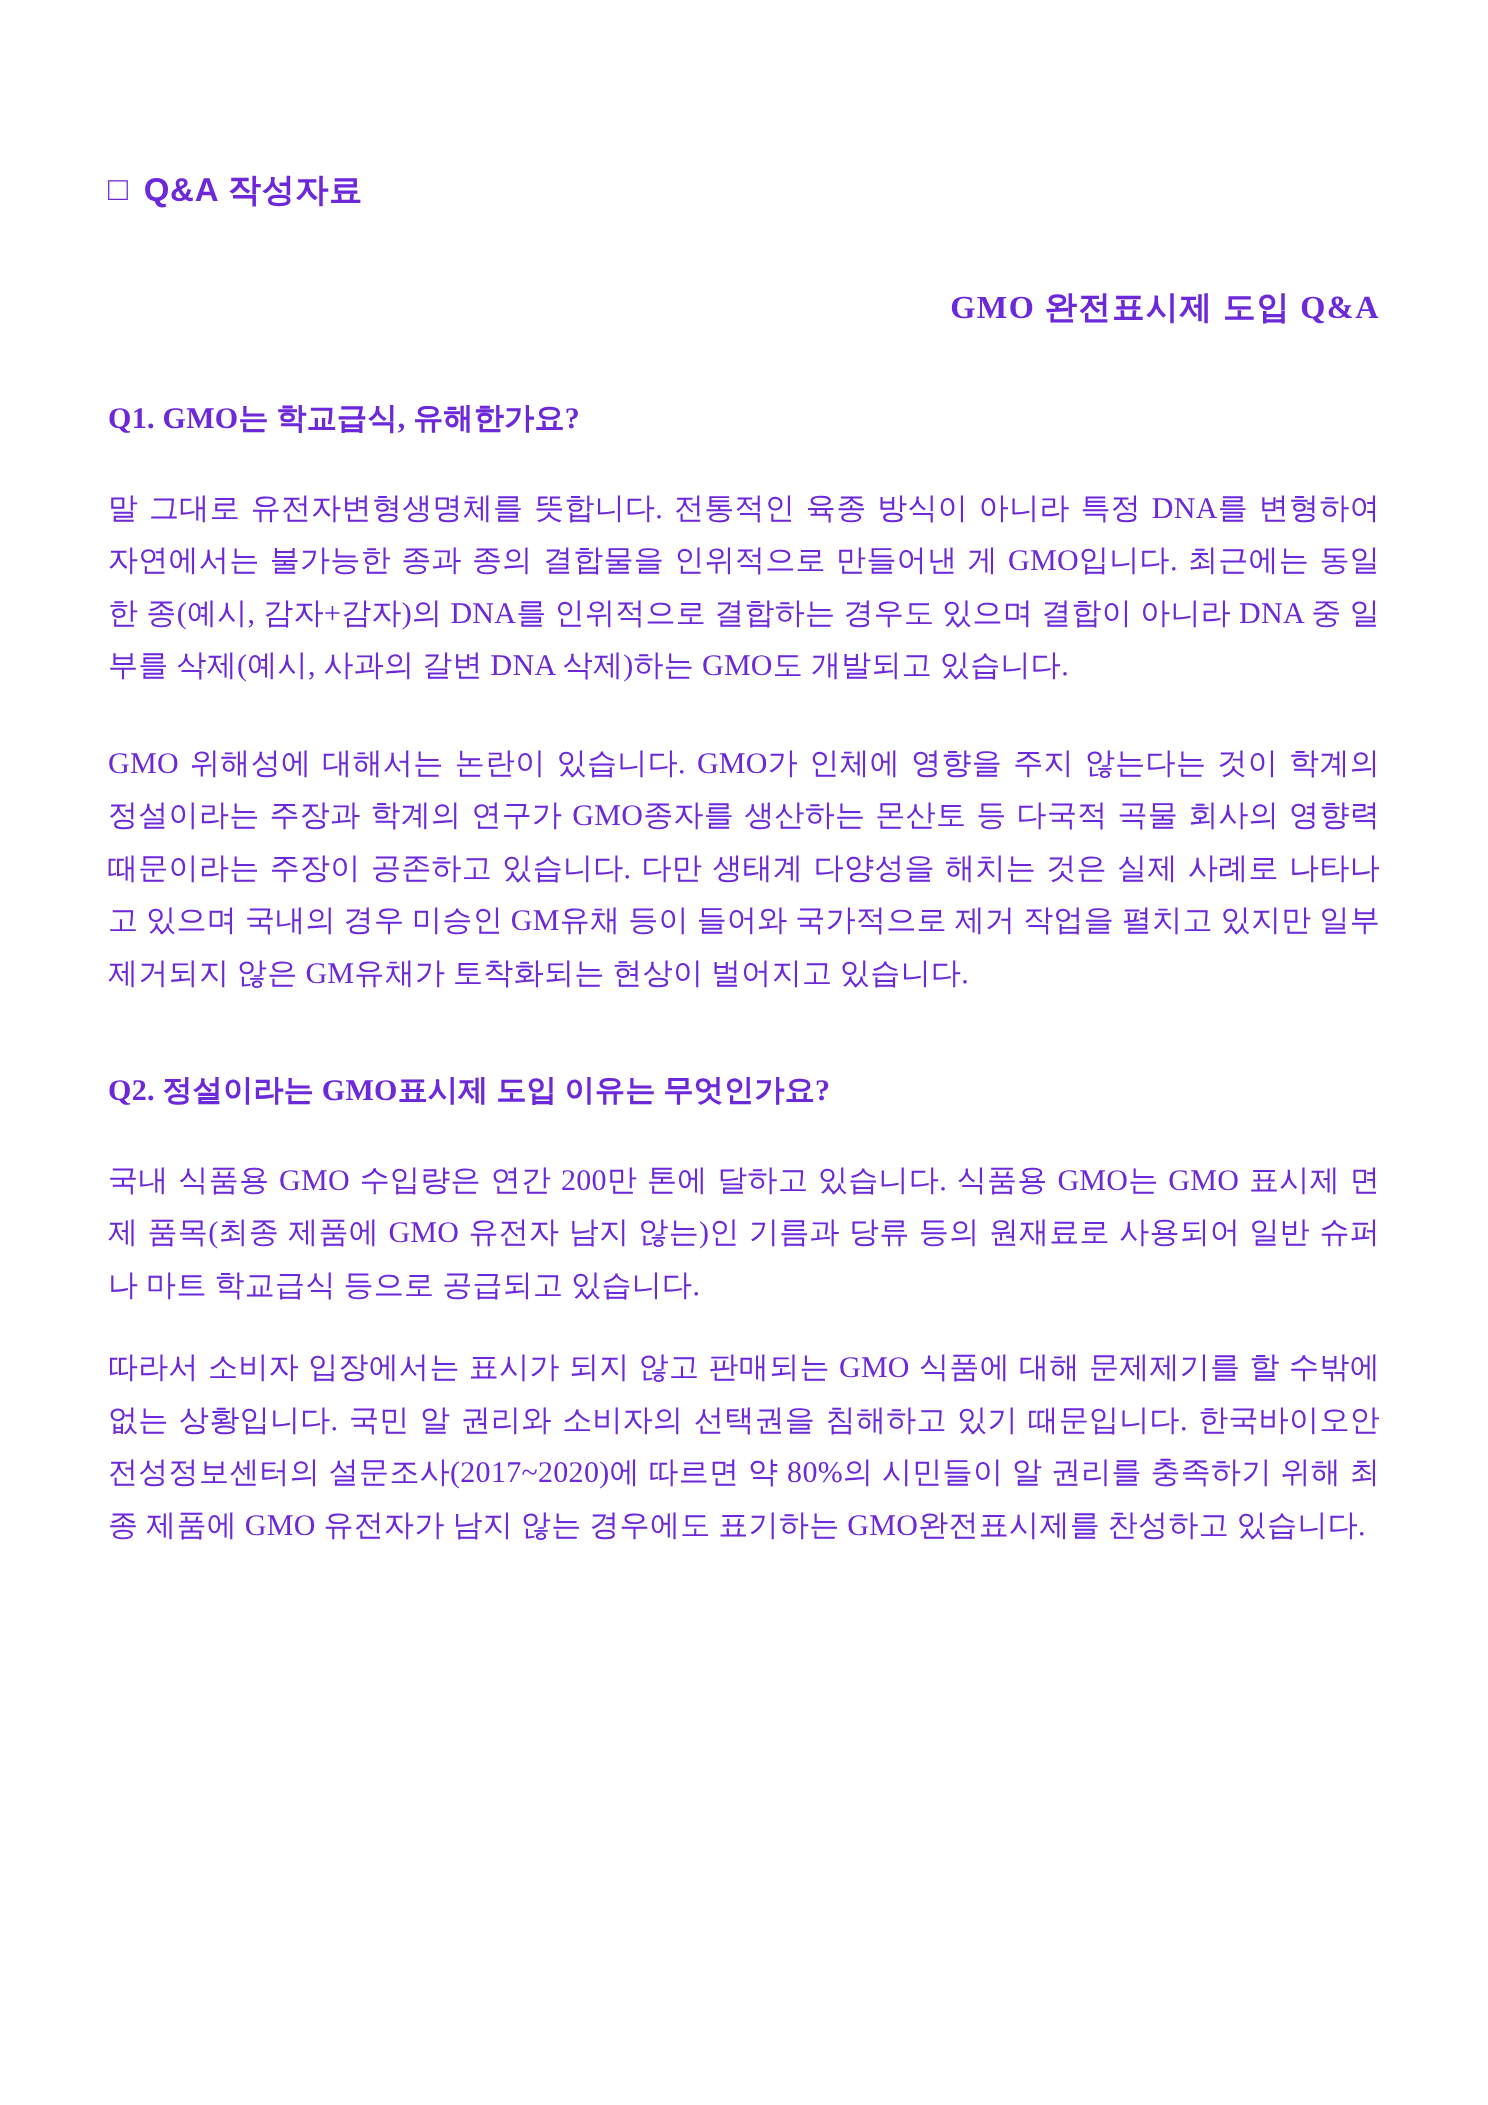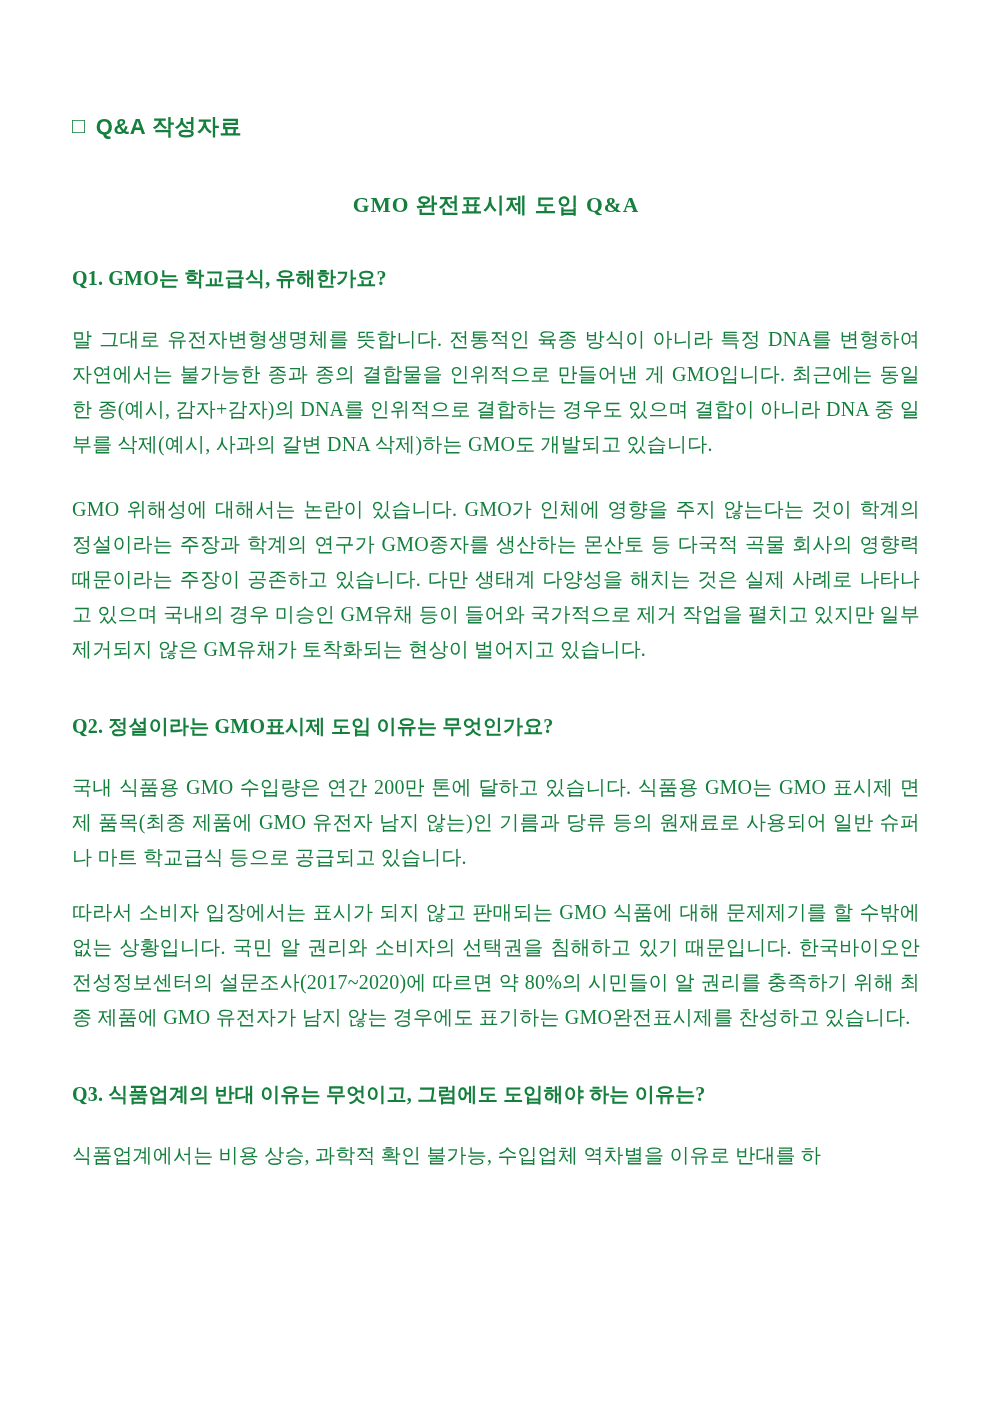--- a/index.html
+++ b/index.html
@@ -7,40 +7,40 @@
     padding: 0;
     background: #ffffff;
   }
   .page {
     position: relative;
     width: 992px;
     height: 1403px;
     box-sizing: border-box;
     padding: 112px 72px 0 72px;
     background: #ffffff;
-    color: #15803d;
+    color: #6d28d9;
     font-family: "Liberation Serif", "DejaVu Serif", serif;
     overflow: hidden;
   }
   .doc-header {
     font-family: "Liberation Sans", "DejaVu Sans", sans-serif;
     font-weight: 800;
     font-size: 22px;
     letter-spacing: 0.5px;
     white-space: nowrap;
   }
   .doc-header .marker {
     display: inline-block;
     margin-right: 10px;
     font-weight: 400;
     transform: translateY(-1px);
   }
   .doc-title {
     margin-top: 48px;
-    text-align: center;
+    text-align: right;
     font-size: 21.5px;
     font-weight: 700;
     letter-spacing: 1px;
   }
   .question {
     margin-top: 46px;
     font-size: 20px;
     font-weight: 700;
     letter-spacing: 0.2px;
   }
@@ -71,18 +71,14 @@
     <p class="para">말 그대로 유전자변형생명체를 뜻합니다. 전통적인 육종 방식이 아니라 특정 DNA를 변형하여 자연에서는 불가능한 종과 종의 결합물을 인위적으로 만들어낸 게 GMO입니다. 최근에는 동일한 종(예시, 감자+감자)의 DNA를 인위적으로 결합하는 경우도 있으며 결합이 아니라 DNA 중 일부를 삭제(예시, 사과의 갈변 DNA 삭제)하는 GMO도 개발되고 있습니다.</p>
     <p class="para">GMO 위해성에 대해서는 논란이 있습니다. GMO가 인체에 영향을 주지 않는다는 것이 학계의 정설이라는 주장과 학계의 연구가 GMO종자를 생산하는 몬산토 등 다국적 곡물 회사의 영향력 때문이라는 주장이 공존하고 있습니다. 다만 생태계 다양성을 해치는 것은 실제 사례로 나타나고 있으며 국내의 경우 미승인 GM유채 등이 들어와 국가적으로 제거 작업을 펼치고 있지만 일부 제거되지 않은 GM유채가 토착화되는 현상이 벌어지고 있습니다.</p>
   </div>
 
   <div class="section">
     <div class="question">Q2. 정설이라는 GMO표시제 도입 이유는 무엇인가요?</div>
     <p class="para">국내 식품용 GMO 수입량은 연간 200만 톤에 달하고 있습니다. 식품용 GMO는 GMO 표시제 면제 품목(최종 제품에 GMO 유전자 남지 않는)인 기름과 당류 등의 원재료로 사용되어 일반 슈퍼나 마트 학교급식 등으로 공급되고 있습니다.</p>
     <p class="para flow">따라서 소비자 입장에서는 표시가 되지 않고 판매되는 GMO 식품에 대해 문제제기를 할 수밖에 없는 상황입니다. 국민 알 권리와 소비자의 선택권을 침해하고 있기 때문입니다. 한국바이오안전성정보센터의 설문조사(2017~2020)에 따르면 약 80%의 시민들이 알 권리를 충족하기 위해 최종 제품에 GMO 유전자가 남지 않는 경우에도 표기하는 GMO완전표시제를 찬성하고 있습니다.</p>
   </div>
 
-  <div class="section">
-    <div class="question">Q3. 식품업계의 반대 이유는 무엇이고, 그럼에도 도입해야 하는 이유는?</div>
-    <p class="para">식품업계에서는 비용 상승, 과학적 확인 불가능, 수입업체 역차별을 이유로 반대를 하</p>
-  </div>
 
 </div>
 
 </body></html>

